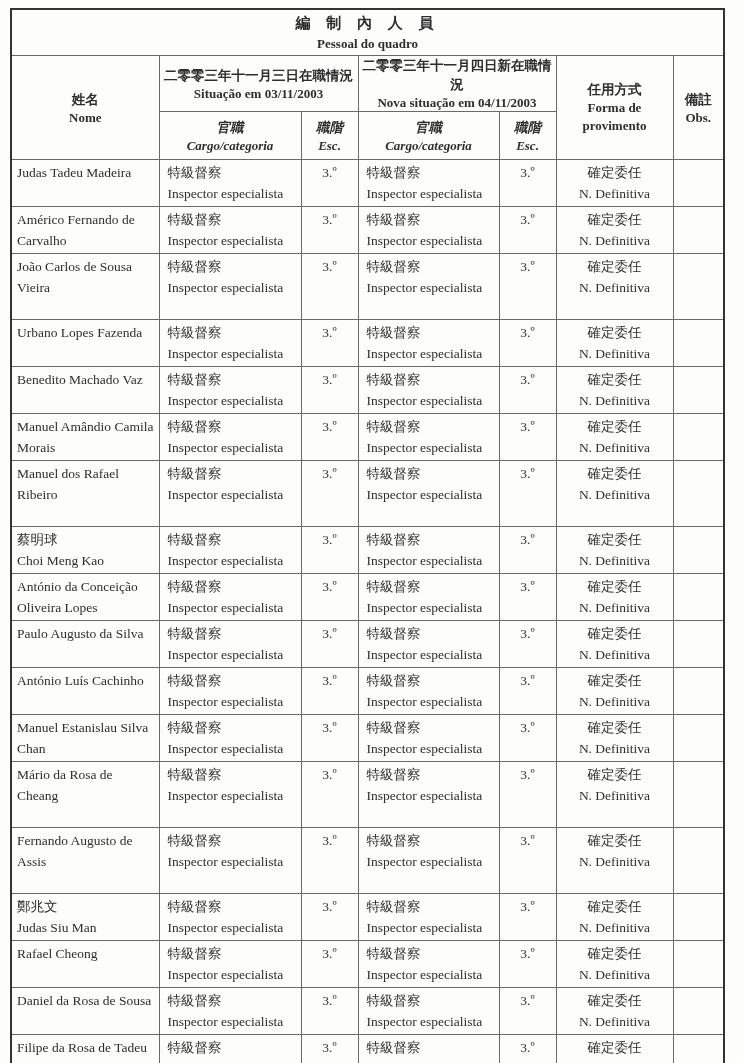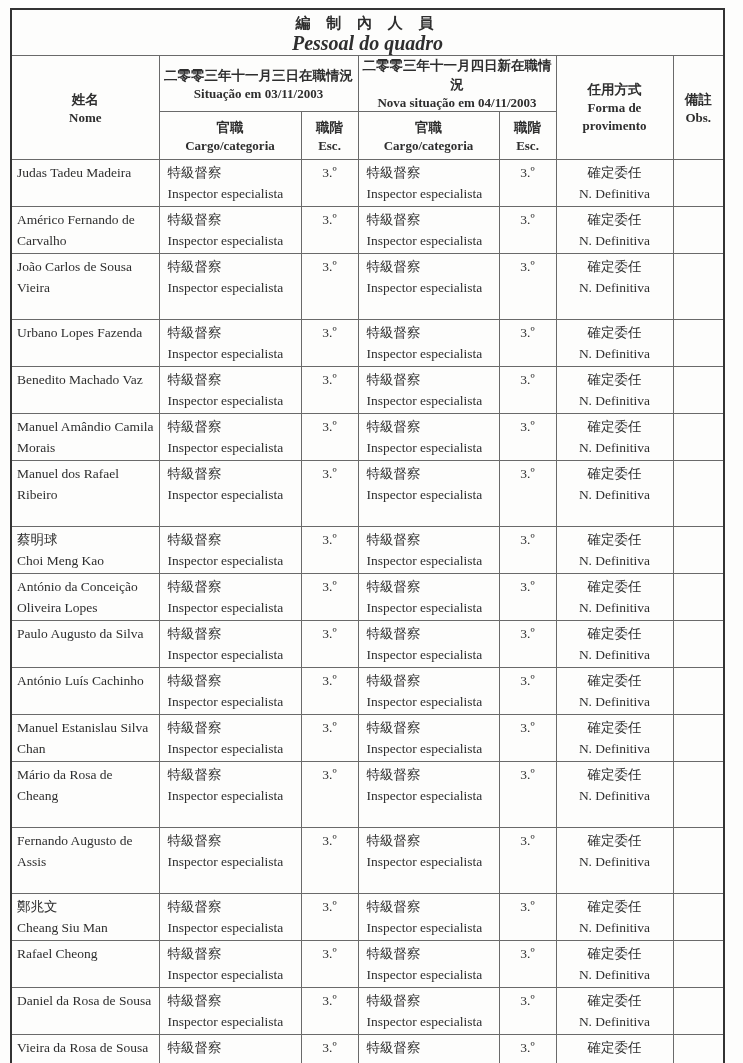--- a/index.html
+++ b/index.html
@@ -16,26 +16,26 @@
     border:2px solid #333;
   }
   th, td {
     border:1px solid #6a6a6a;
     padding:0; vertical-align:top; font-weight:normal;
     overflow:hidden; word-wrap:break-word;
   }
   
   .title-cell { text-align:center; vertical-align:middle; padding:3px 0 2px 0; height:39px; }
   .title-zh { font-size:15px; font-weight:bold; letter-spacing:6px; line-height:21px; }
-  .title-pt { font-size:20px; font-weight:bold; line-height:19px;font-style:italic; }
+  .title-pt { font-size:13px; font-weight:bold; line-height:19px; }
   
   .group-cell { text-align:center; vertical-align:middle; height:39px; }
   .group-zh { font-size:13.5px; font-weight:bold; line-height:19px; }
   .group-pt { font-size:13px;  font-weight:bold; line-height:17px; }
-  .sub-cell  { text-align:center; vertical-align:middle; height:47px; }
+  .sub-cell  { text-align:center; vertical-align:middle; height:47px;font-style:italic; }
   .sub-zh { font-size:13.5px; font-weight:bold; line-height:19px; }
   .sub-pt { font-size:13px;  font-weight:bold; line-height:17px; }
   .span-cell { text-align:center; vertical-align:middle; }
   .hdr-line { font-size:13px; font-weight:bold; line-height:18px; }
   
   .body-row td { height:44px; }
   .ln { line-height:21px; min-height:21px; }
   td.c-name  { padding:2px 3px 0 5px;  font-size:13.5px; }
   td.c-cargo { padding:2px 4px 0 8px;  font-size:13.5px;margin-left:45px; }
   td.c-esc   { text-align:center; padding-top:2px; font-size:13.5px; }
@@ -466,21 +466,21 @@
     <td class="c-forma">
       <div class="ln">確定委任</div>
       <div class="ln">N. Definitiva</div>
     </td>
     <td class="c-obs"></td>
   </tr>
 
   <tr class="body-row">
     <td class="c-name">
       <div class="ln">鄭兆文</div>
-      <div class="ln">Cheang Siu Man</div>
+      <div class="ln">Judas Siu Man</div>
     </td>
     <td class="c-cargo">
       <div class="ln">特級督察</div>
       <div class="ln">Inspector especialista</div>
     </td>
     <td class="c-esc">
       <div class="ln">3.º</div>
     </td>
     <td class="c-cargo">
       <div class="ln">特級督察</div>
@@ -543,21 +543,21 @@
     </td>
     <td class="c-forma">
       <div class="ln">確定委任</div>
       <div class="ln">N. Definitiva</div>
     </td>
     <td class="c-obs"></td>
   </tr>
 
   <tr class="body-row">
     <td class="c-name">
-      <div class="ln">Vieira da Rosa de Sousa</div>
+      <div class="ln">Filipe da Rosa de Tadeu</div>
       <div class="ln"></div>
     </td>
     <td class="c-cargo">
       <div class="ln">特級督察</div>
       <div class="ln">Inspector especialista</div>
     </td>
     <td class="c-esc">
       <div class="ln">3.º</div>
     </td>
     <td class="c-cargo">

